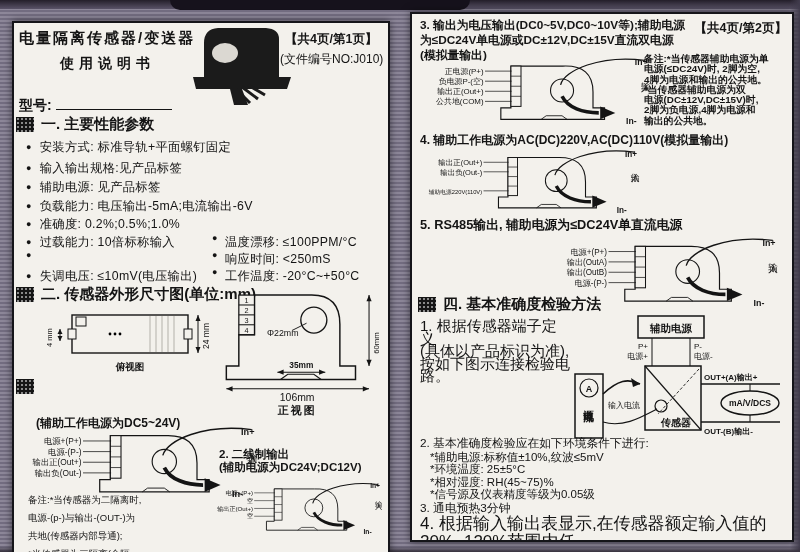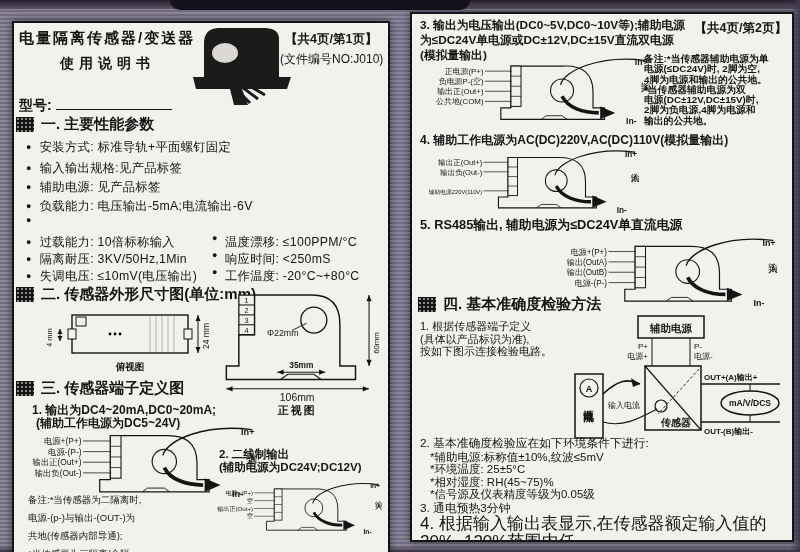--- a/index.html
+++ b/index.html
@@ -93,38 +93,38 @@
   <div class="prow abs" style="left:12px;top:156px">
       <span class="bullet">●</span>
       <span class="ptext">辅助电源: 见产品标签</span>
     </div>
   <div class="prow abs" style="left:12px;top:175px">
       <span class="bullet">●</span>
       <span class="ptext">负载能力: 电压输出-5mA;电流输出-6V</span>
     </div>
   <div class="prow abs" style="left:12px;top:193px">
       <span class="bullet">●</span>
+      <span class="ptext">准确度: 0.2%;0.5%;1.0%</span>
     </div>
   <div class="prow abs" style="left:12px;top:211px">
       <span class="bullet">●</span>
       <span class="ptext">过载能力: 10倍标称输入</span>
       <span class="bullet r2">●</span>
       <span class="ptext r2">温度漂移: ≤100PPM/°C</span>
     </div>
   <div class="prow abs" style="left:12px;top:228px">
       <span class="bullet">●</span>
-      <span class="ptext">隔离耐压: 3KV/50Hz,1Min</span>
       <span class="bullet r2">●</span>
       <span class="ptext r2">响应时间: &lt;250mS</span>
     </div>
   <div class="prow abs" style="left:12px;top:245px">
       <span class="bullet">●</span>
       <span class="ptext">失调电压: ≤10mV(电压输出)</span>
       <span class="bullet r2">●</span>
-      <span class="ptext r2">工作温度: -20°C~+80°C</span>
+      <span class="ptext r2">工作温度: -20°C~+50°C</span>
     </div>
 
   <div class="sec abs" style="left:2px;top:262px">
     <span class="secicon"></span>
     <span>二. 传感器外形尺寸图(单位:mm)</span>
   </div>
 
   <svg class="abs" style="left:28px;top:286px" width="170" height="66" viewBox="0 0 170 66">
     <g stroke="#141414" fill="none">
       <rect x="30" y="6" width="116" height="38" stroke-width="1.4"></rect>
@@ -179,24 +179,22 @@
     <text x="22.5" y="38.5" text-anchor="middle" font-size="7">4</text>
     <text x="42" y="41" font-size="8.5">Φ22mm</text>
     <text x="75" y="72" text-anchor="middle" font-size="8" font-weight="bold">35mm</text>
     <text x="71" y="104" text-anchor="middle" font-size="10">106mm</text>
     <text transform="translate(150,48) rotate(-90)" text-anchor="middle" font-size="7.5">60mm</text>
     <text x="71" y="116" text-anchor="middle" font-size="10.5" font-weight="bold" letter-spacing="2">正视图</text>
   </svg>
 
   <div class="sec abs" style="left:2px;top:356px">
     <span class="secicon"></span>
-    <span>三. 传感器端子定义图</span>
-  </div>
-
-  <div class="abs b" style="left:18px;top:379px;font-size:12px">1. 输出为DC4~20mA,DC0~20mA;</div>
+  </div>
+
   <div class="abs b" style="left:22px;top:392px;font-size:12px">(辅助工作电源为DC5~24V)</div>
 
   <svg class="abs" style="left:0;top:402px" width="252" height="76" viewBox="0 0 330 100">
     <use href="#sensor-body"></use>
     <g stroke="#141414">
         <line x1="90" y1="21" x2="127" y2="21"></line>
         <line x1="90" y1="35" x2="127" y2="35"></line>
         <line x1="90" y1="49" x2="127" y2="49"></line>
         <line x1="90" y1="63" x2="127" y2="63"></line>
       </g>
@@ -304,21 +302,21 @@
     <text class="inlbl" x="298" y="13">In+</text>
     <text class="vtext" x="313" y="26" font-size="13">输入</text>
     <text class="inlbl" x="286" y="95">In-</text>
   </svg>
 
   <div class="sec abs" style="left:6px;top:281px">
     <span class="secicon"></span>
     <span>四. 基本准确度检验方法</span>
   </div>
 
-  <div class="abs pre" style="left:8px;top:306px;font-size:11px;line-height:12.5px;width:150px">1. 根据传感器端子定义
+  <div class="abs pre" style="left:8px;top:306px;font-size:15px;line-height:12.5px;width:150px">1. 根据传感器端子定义
 (具体以产品标识为准),
  按如下图示连接检验电路。</div>
 
   <svg class="abs" style="left:118px;top:300px" width="256" height="126" viewBox="0 0 256 126">
     <g stroke="#141414" fill="none">
       <rect x="108" y="2" width="66" height="22" stroke-width="1.5"></rect>
       <line x1="122" y1="24" x2="122" y2="52"></line>
         <line x1="160" y1="24" x2="160" y2="52"></line>
       <rect x="115" y="52" width="56" height="64" stroke-width="1.5"></rect>
       <line x1="115" y1="52" x2="171" y2="116" stroke-width="1.2"></line>

